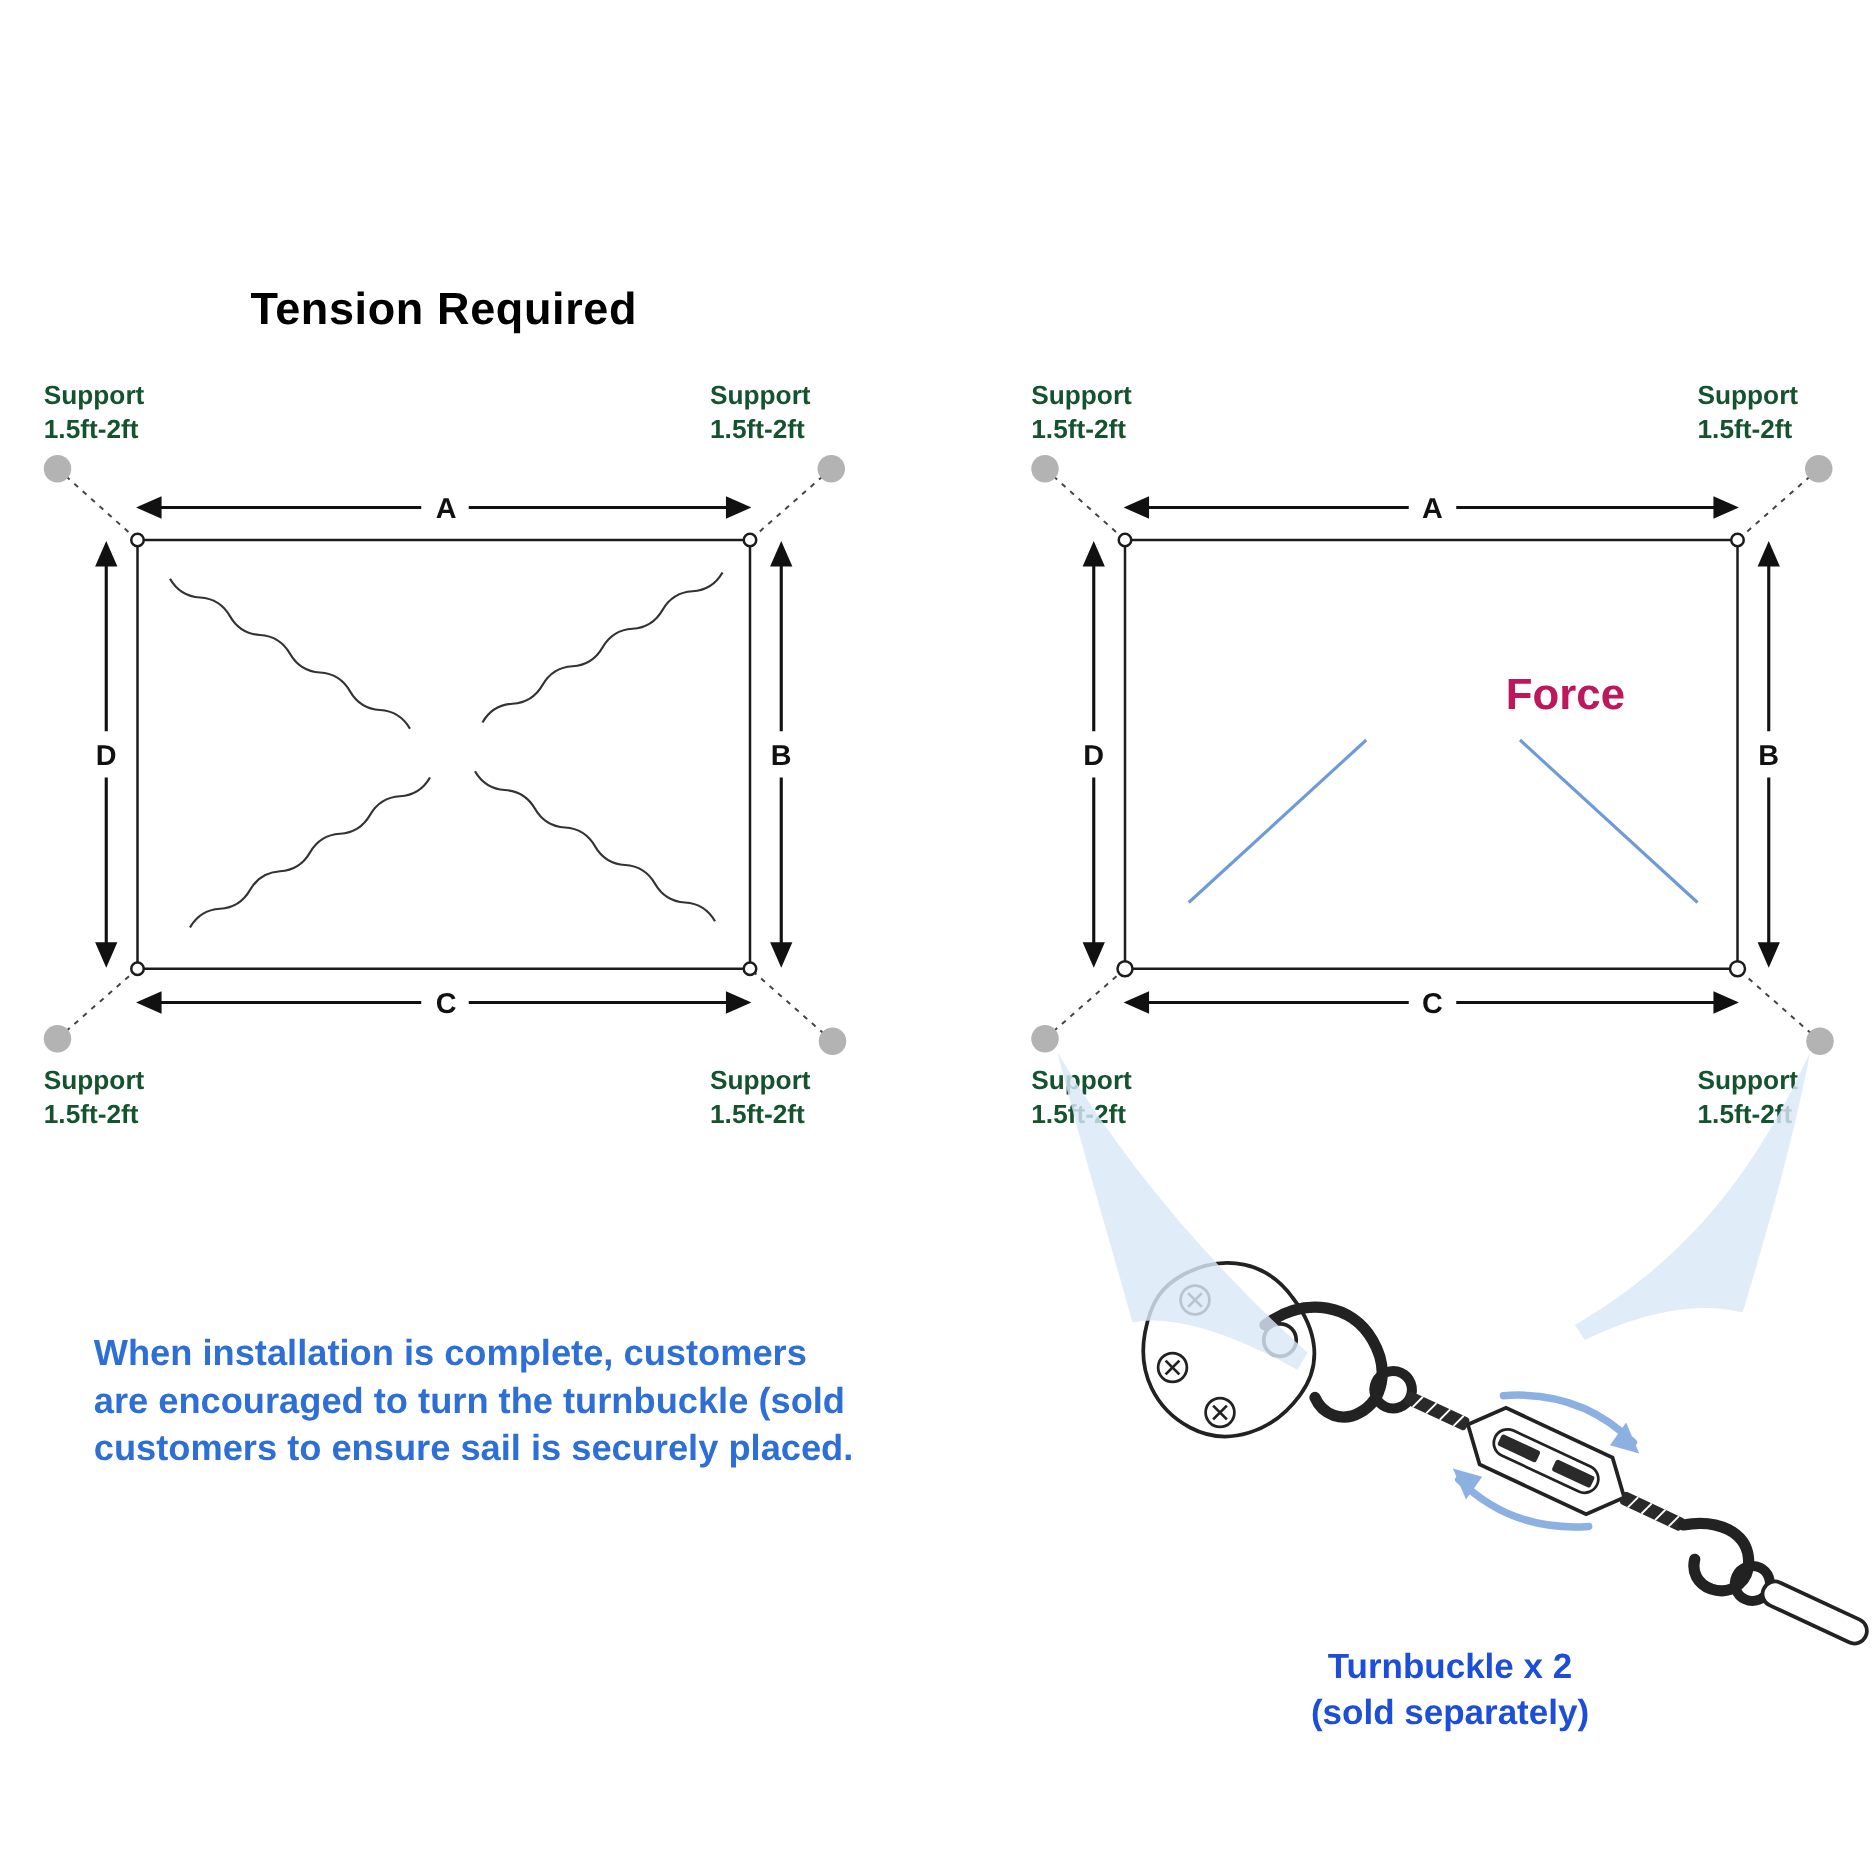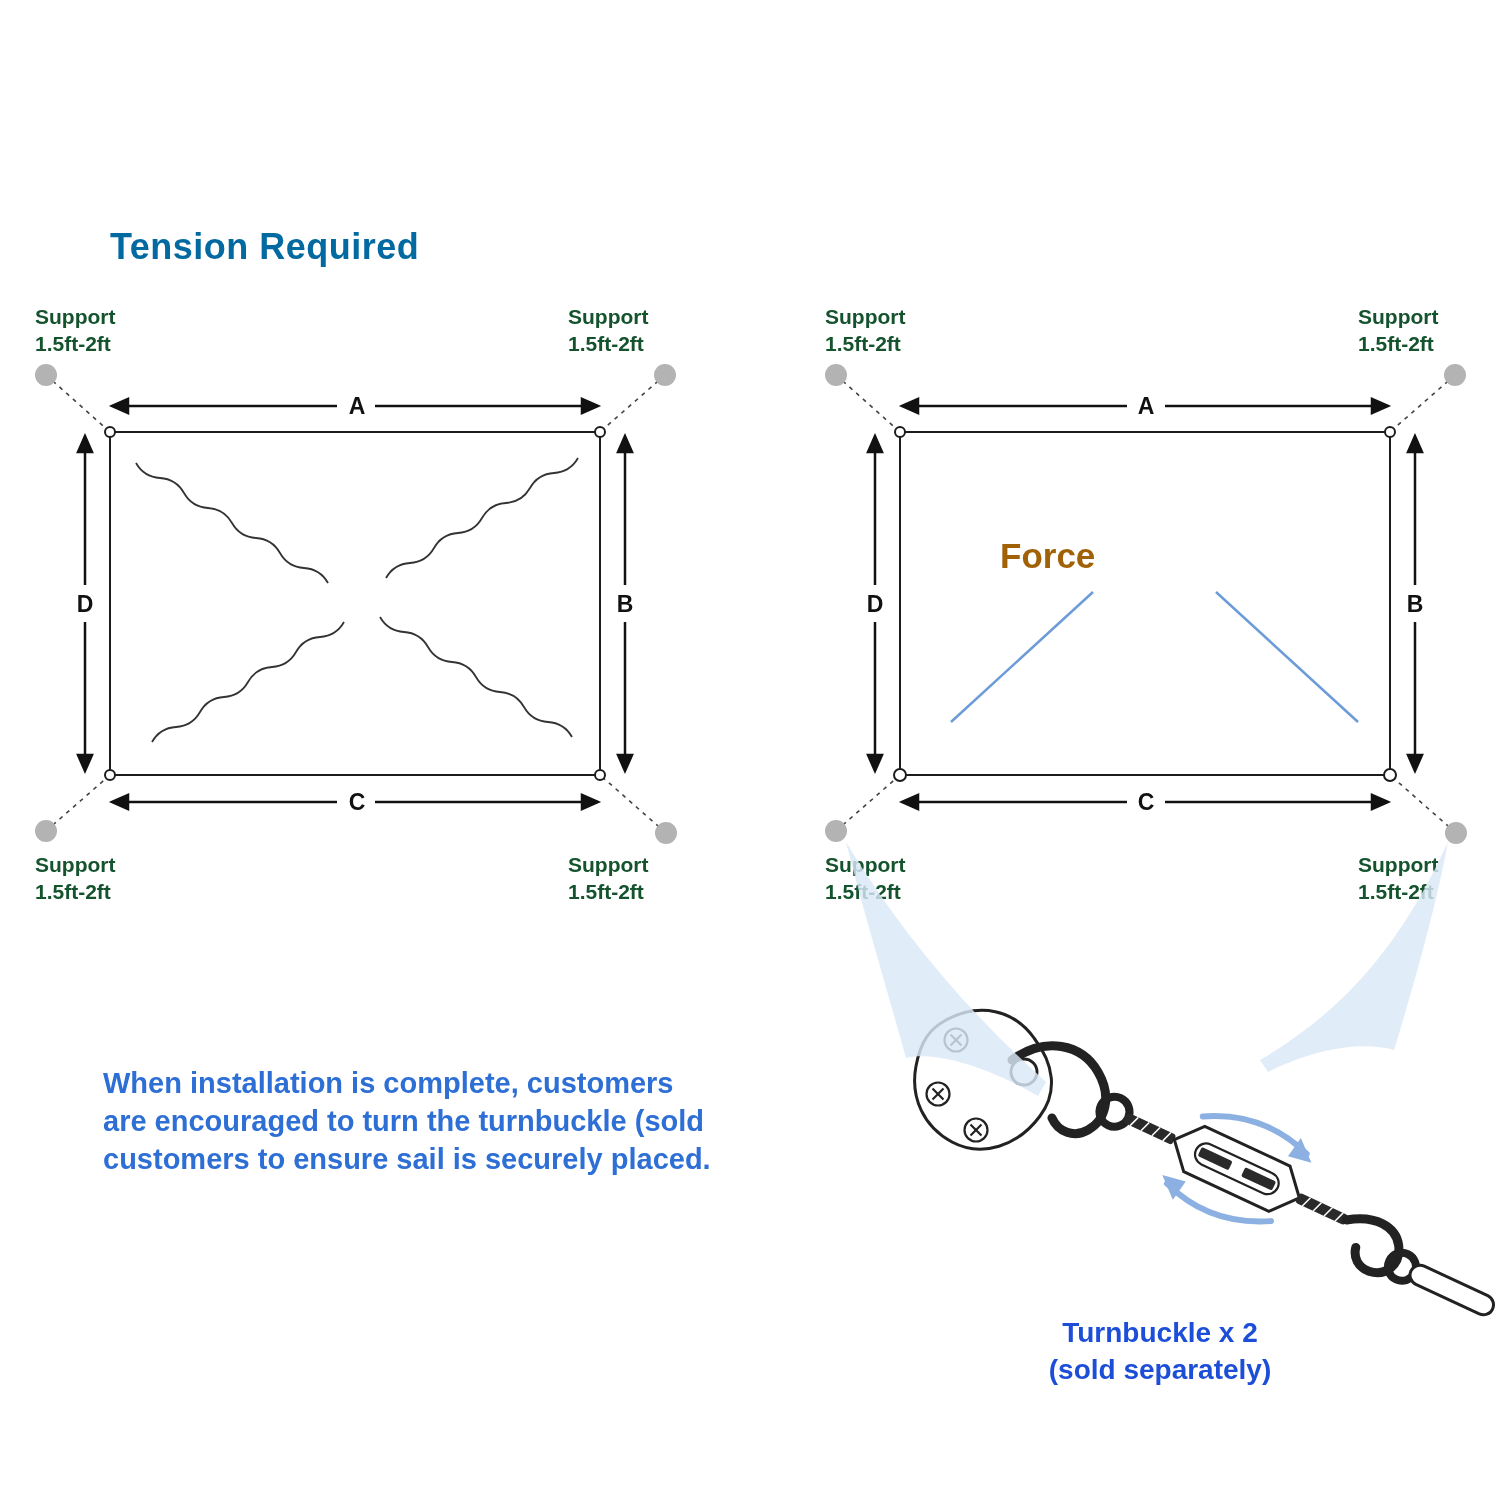--- a/index.html
+++ b/index.html
@@ -2,25 +2,25 @@
 <html><head>
 <meta charset="utf-8">
 <style>
   html,body{margin:0;padding:0;background:#fff;}
   .canvas{position:relative;width:1500px;height:1500px;background:#ffffff;
           font-family:"Liberation Sans",sans-serif;overflow:hidden;}
   svg.layer{position:absolute;left:0;top:0;}
   #art{z-index:1;}
   #swooshes{z-index:3;pointer-events:none;}
   .txt{position:absolute;z-index:2;}
-  .diagram-title{text-align:left;font-size:36px;font-weight:700;color:#0369a1;letter-spacing:.5px;}
+  .diagram-title{text-align:center;font-size:36px;font-weight:700;color:#000000;letter-spacing:.5px;}
   .support{font-size:21px;font-weight:700;color:#14532d;line-height:27px;white-space:nowrap;}
   .edge-label{width:38px;text-align:center;font-size:23px;font-weight:700;color:#111;line-height:24px;}
-  .force-label{text-align:left;font-size:35px;font-weight:700;color:#a16207;}
-  .note{font-size:29px;font-weight:700;color:#2e6fd6;line-height:38px;white-space:nowrap;margin-left:28px;}
+  .force-label{text-align:right;font-size:35px;font-weight:700;color:#be185d;}
+  .note{font-size:29px;font-weight:700;color:#2e6fd6;line-height:38px;white-space:nowrap;}
   .caption{text-align:center;font-size:28px;font-weight:700;color:#1d4ed8;line-height:37px;}
 </style>
 </head>
 <body>
 
 <div class="canvas">
 
   <svg id="art" class="layer" width="1500" height="1500" viewBox="0 0 1500 1500">
 
     <g>

